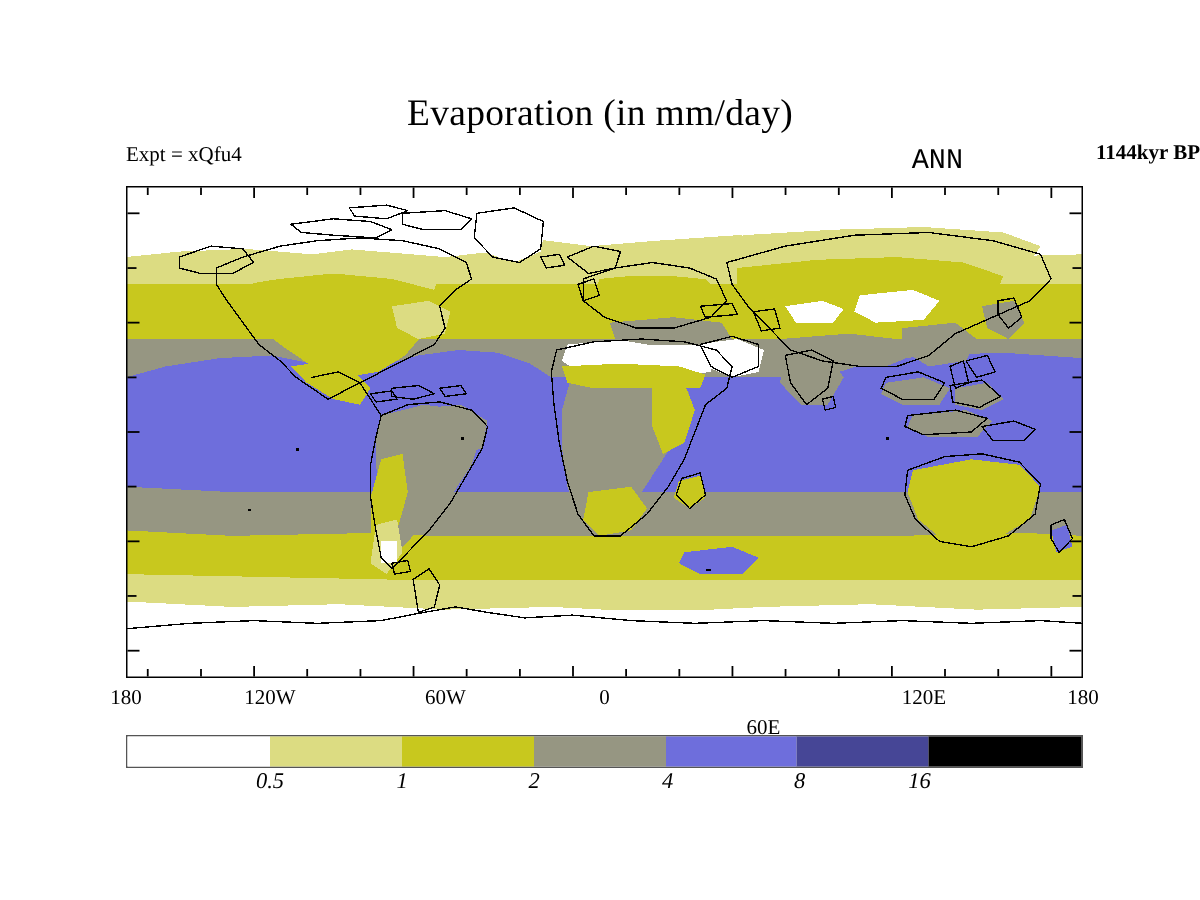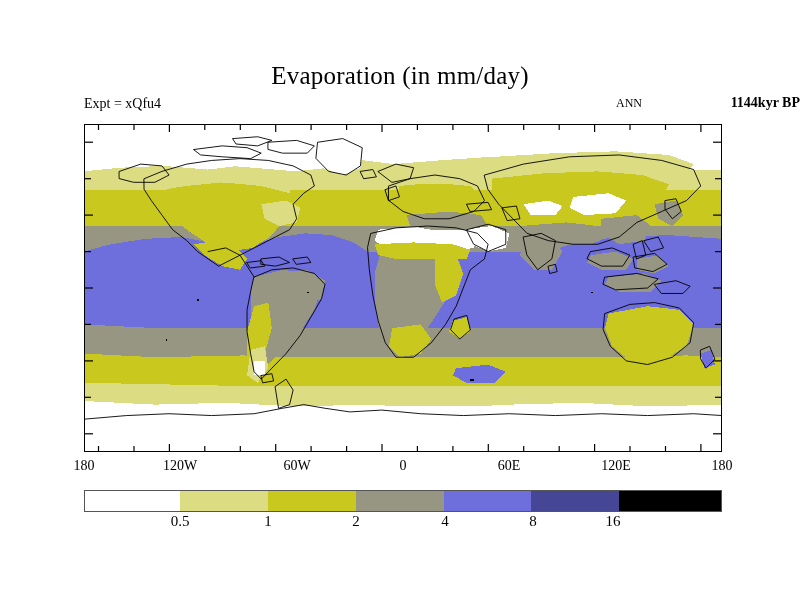--- a/index.html
+++ b/index.html
@@ -43,21 +43,22 @@
     position: absolute;
     left: 84px;
     top: 96px;
     font-size: 14px;
     font-family: Liberation Serif, serif;
   }
   .season-label {
     position: absolute;
     right: 78px;
     top: 96px;
-    font-size: 12px;
+    font-size: 19px;
+    font-family: Liberation Mono, monospace;
   }
   .map-area {
     position: absolute;
     left: 84px;
     top: 124px;
     width: 638px;
     height: 328px;
   }
   .map-area svg { display: block; }
   .axis-frame {
@@ -88,20 +89,21 @@
     border: 1.1px solid #555;
     display: flex;
   }
   .cbar-seg { height: 100%; }
   .cbar-tick-label {
     position: absolute;
     top: 513px;
     font-size: 15px;
     transform: translateX(-50%);
     white-space: nowrap;
+    font-style: italic;
   }
 </style>
 </head>
 <body>
 
 <div id="figure">
 
   <div class="title">Evaporation (in mm/day)</div>
   <div class="subtitle">1144kyr BP</div>
   <div class="expt-label">Expt = xQfu4</div>
@@ -358,21 +360,21 @@
           <line x1="637" y1="273.3" x2="631" y2="273.3"></line>
         <line x1="637" y1="309.8" x2="629" y2="309.8"></line>
       </g>
     </svg>
   </div>
 
   <div class="xtick-label" style="left:84px;">180</div>
   <div class="xtick-label" style="left:180px;">120W</div>
   <div class="xtick-label" style="left:297px;">60W</div>
   <div class="xtick-label" style="left:403px;">0</div>
-  <div class="xtick-label" style="left:509px;">60E</div>
+  <div class="xtick-label" style="left:509px;margin-top:20px;">60E</div>
   <div class="xtick-label" style="left:616px;">120E</div>
   <div class="xtick-label" style="left:722px;">180</div>
 
   <div class="cbar" id="colorbar">
       <div class="cbar-seg" style="background: rgb(255, 255, 255); width: 15%;"></div>
       <div class="cbar-seg" style="background: rgb(220, 220, 130); width: 13.8%;"></div>
       <div class="cbar-seg" style="background: rgb(200, 200, 30); width: 13.8%;"></div>
       <div class="cbar-seg" style="background: rgb(150, 150, 130); width: 13.8%;"></div>
       <div class="cbar-seg" style="background: rgb(110, 110, 220); width: 13.8%;"></div>
       <div class="cbar-seg" style="background: rgb(70, 70, 150); width: 13.8%;"></div>

